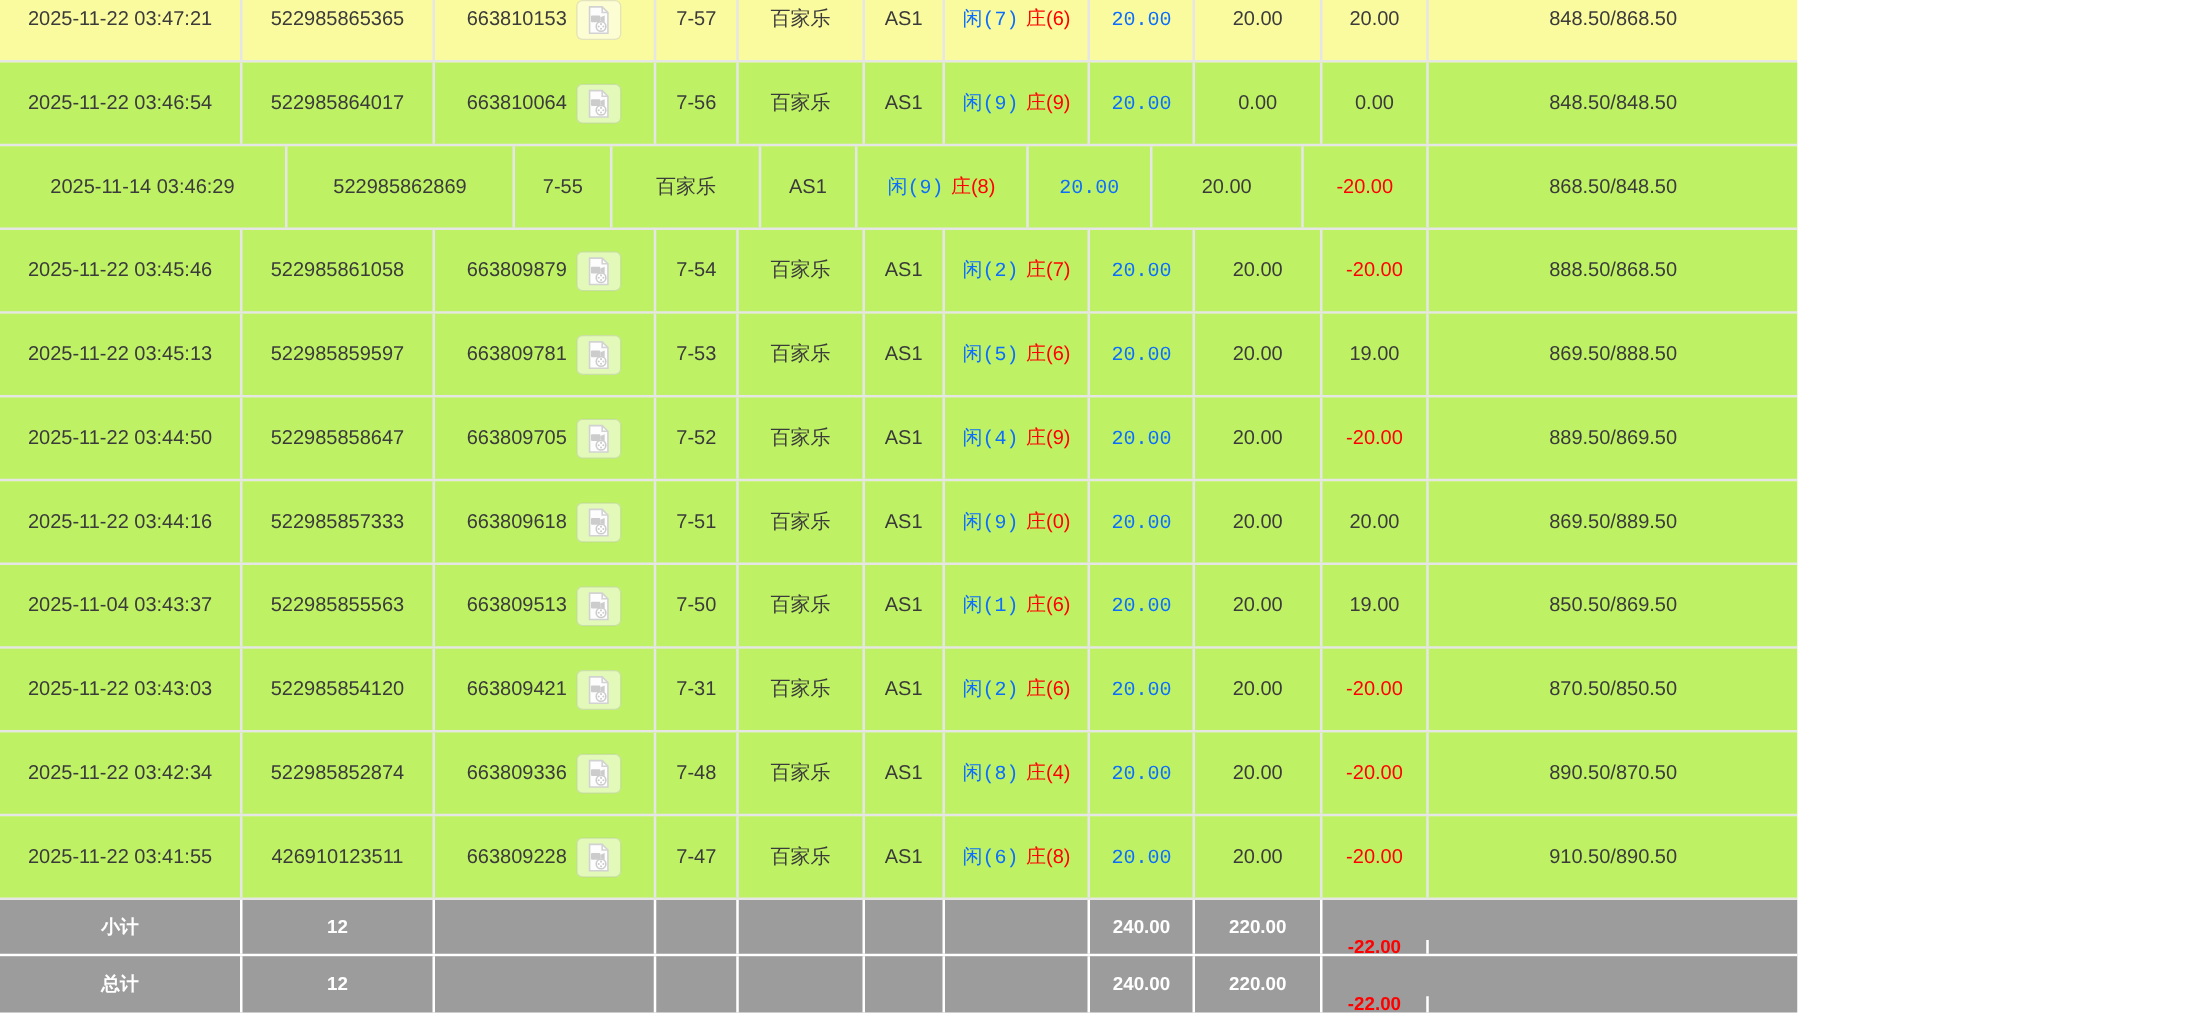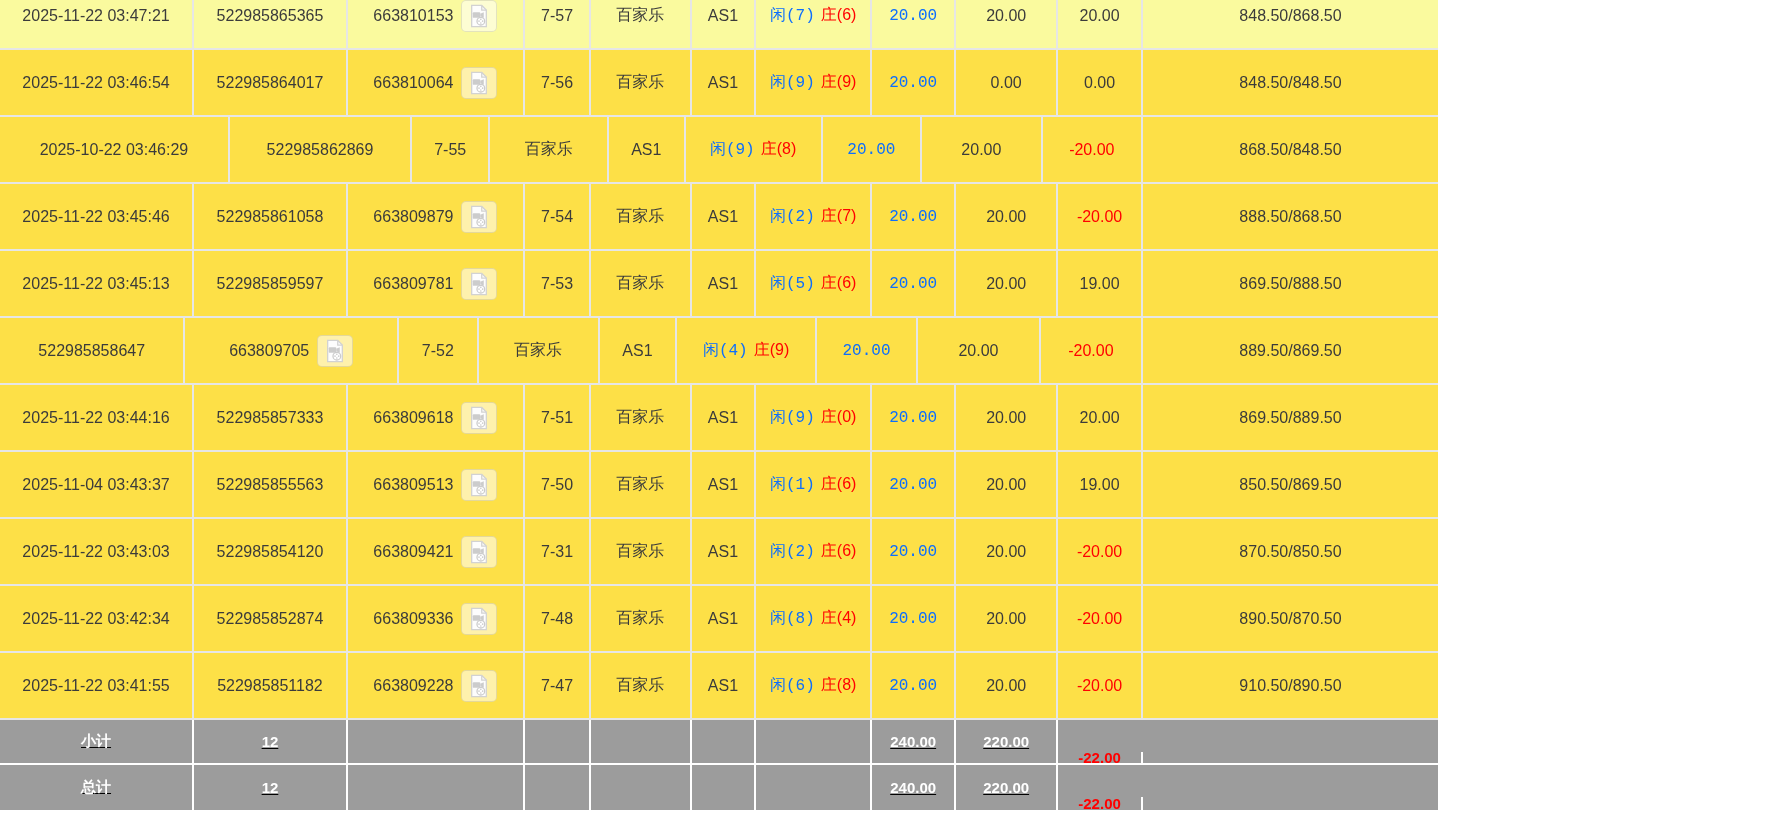--- a/index.html
+++ b/index.html
@@ -10,21 +10,21 @@
     --hl:#fafa9e;
     --graybg:#9c9c9c;
   }
   html,body{margin:0;padding:0;}
   body{
     width:1765px;height:817px;overflow:hidden;background:#fff;
     font-family:"Liberation Sans", sans-serif;
   }
   .viewport{width:1438px;height:817px;overflow:hidden;position:relative;background:#fff;}
   .table{margin-top:-17px;}
-  .row{display:flex;height:67px;box-sizing:border-box;border-bottom:2px solid var(--border);background:#fde047;}
+  .row{display:flex;height:67px;box-sizing:border-box;border-bottom:2px solid var(--border);background:#bef264;}
   .row.highlight{background:var(--hl);}
   .cell{
     display:flex;align-items:center;justify-content:center;
     box-sizing:border-box;border-right:2px solid var(--border);
     font-size:16px;color:var(--text);overflow:hidden;white-space:nowrap;
   }
   .cell:last-child{border-right:none;}
   .c1{width:250px}.c2{width:198px}.c3{width:228px}.c4{width:85px}.c5{width:129px}
   .c6{width:83px}.c7{width:149px}.c8{width:108px}.c9{width:131px}.c10{width:109px}
   .c11{width:295px;flex:0 0 auto}
@@ -32,21 +32,21 @@
   .red{color:var(--red);}
   .result-gap{display:inline-block;width:6px;}
   .vbtn{
     width:36px;height:32px;margin-left:8px;flex:0 0 auto;
     border:1px solid rgba(0,0,0,0.10);border-radius:5px;
     background:rgba(255,255,255,0.55);
     display:flex;align-items:center;justify-content:center;cursor:pointer;padding:0;
   }
   .srow{
     display:flex;height:45px;box-sizing:border-box;background:var(--graybg);
-    font-weight:bold;font-size:15px;text-decoration:underline;
+    font-weight:bold;font-size:15px;
   }
   .srow .cell{color:#fff;border-right:2px solid #ffffff;font-size:15px;}
   .srow .cell:last-child{border-right:none;}
   .srow .cell.red{color:var(--red);margin-top:32px;}
   .srow.first{border-bottom:2px solid #ffffff;}
 </style>
 </head>
 <body>
 
 <div class="viewport">
@@ -111,21 +111,21 @@
       <span class="result-gap"></span>
       <span class="red">庄(9)</span>
     </div>
     <div class="cell c8 blue">20.00</div>
     <div class="cell c9">0.00</div>
     <div class="cell c10">0.00</div>
     <div class="cell c11">848.50/848.50</div>
   </div>
 
   <div class="row">
-    <div class="cell c1">2025-10-22 03:46:29</div>
+    <div class="cell c1">2025-11-14 03:46:29</div>
     <div class="cell c2">522985862869</div>
     <div class="cell c4">7-55</div>
     <div class="cell c5">百家乐</div>
     <div class="cell c6">AS1</div>
     <div class="cell c7">
       <span class="blue">闲(9)</span>
       <span class="result-gap"></span>
       <span class="red">庄(8)</span>
     </div>
     <div class="cell c8 blue">20.00</div>
@@ -194,20 +194,21 @@
       <span class="result-gap"></span>
       <span class="red">庄(6)</span>
     </div>
     <div class="cell c8 blue">20.00</div>
     <div class="cell c9">20.00</div>
     <div class="cell c10">19.00</div>
     <div class="cell c11">869.50/888.50</div>
   </div>
 
   <div class="row">
+    <div class="cell c1">2025-11-22 03:44:50</div>
     <div class="cell c2">522985858647</div>
     <div class="cell c3">
       <span>663809705</span>
       <button class="vbtn">
         <svg width="22" height="24" viewBox="0 0 24 26">
           <path d="M4 1.5 h11 l5 5 v18 H4 z" fill="#fdfdfd" stroke="#d2d2d2" stroke-width="1.4"></path>
           <path d="M15 1.5 v5 h5" fill="none" stroke="#d2d2d2" stroke-width="1.4"></path>
           <rect x="5.2" y="9" width="8.2" height="6" rx="1" fill="#cccccc"></rect>
           <path d="M13.4 10.6 L17.2 9 v6 l-3.8 -1.6 z" fill="#cccccc"></path>
           <circle cx="14" cy="18.6" r="4.2" fill="#ffffff" stroke="#cccccc" stroke-width="1.4"></circle>
@@ -359,21 +360,21 @@
       <span class="red">庄(4)</span>
     </div>
     <div class="cell c8 blue">20.00</div>
     <div class="cell c9">20.00</div>
     <div class="cell c10 red">-20.00</div>
     <div class="cell c11">890.50/870.50</div>
   </div>
 
   <div class="row">
     <div class="cell c1">2025-11-22 03:41:55</div>
-    <div class="cell c2">522985851182</div>
+    <div class="cell c2">426910123511</div>
     <div class="cell c3">
       <span>663809228</span>
       <button class="vbtn">
         <svg width="22" height="24" viewBox="0 0 24 26">
           <path d="M4 1.5 h11 l5 5 v18 H4 z" fill="#fdfdfd" stroke="#d2d2d2" stroke-width="1.4"></path>
           <path d="M15 1.5 v5 h5" fill="none" stroke="#d2d2d2" stroke-width="1.4"></path>
           <rect x="5.2" y="9" width="8.2" height="6" rx="1" fill="#cccccc"></rect>
           <path d="M13.4 10.6 L17.2 9 v6 l-3.8 -1.6 z" fill="#cccccc"></path>
           <circle cx="14" cy="18.6" r="4.2" fill="#ffffff" stroke="#cccccc" stroke-width="1.4"></circle>
           <circle cx="14" cy="16.6" r="0.9" fill="#cccccc"></circle>

